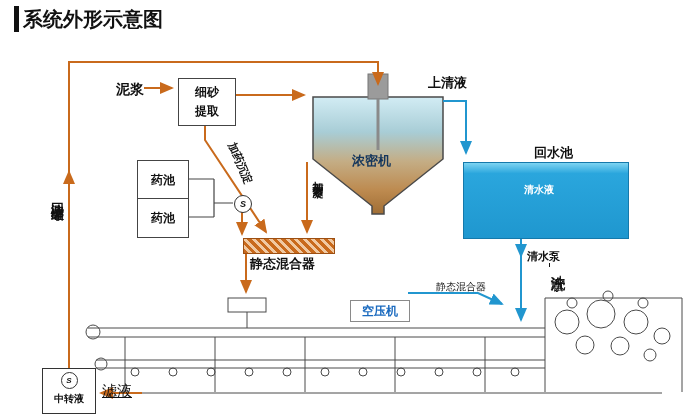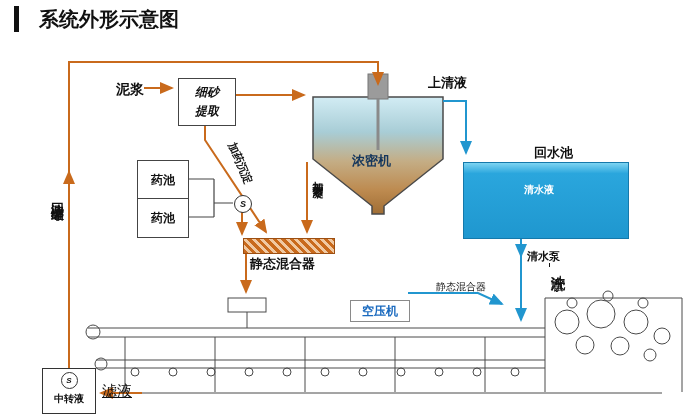--- a/index.html
+++ b/index.html
@@ -1,27 +1,27 @@
 <!DOCTYPE html>
 <html><head>
 <meta charset="utf-8">
 <style>
   html,body{margin:0;padding:0;background:#fff;}
   .stage{position:relative;width:700px;height:420px;background:#ffffff;overflow:hidden;
          font-family:"Liberation Sans",sans-serif;color:#111;}
   .title{position:absolute;left:14px;top:6px;font-size:20px;font-weight:700;
-         border-left:5px solid #111;padding-left:20px;line-height:26px;}
+         border-left:5px solid #111;padding-left:4px;line-height:26px;}
   svg.overlay{position:absolute;left:0;top:0;z-index:1;}
   .lbl{position:absolute;z-index:3;font-weight:700;white-space:nowrap;}
   .s12{font-size:14px;} .s13{font-size:13px;} .s11{font-size:11px;}
   .s10{font-size:10px;} .s9{font-size:15px;font-weight:400;text-decoration:underline;}
   .v{writing-mode:vertical-rl;text-orientation:upright;letter-spacing:2px;}
   .box{position:absolute;z-index:2;border:1px solid #444;background:#fff;
        display:flex;align-items:center;justify-content:center;font-weight:700;}
-  .sandbox{left:178px;top:78px;width:56px;height:46px;font-size:12px;font-style:italic;}
+  .sandbox{left:178px;top:78px;width:56px;height:46px;font-size:12px;}
   .sandbox span{display:block;width:28px;text-align:center;line-height:1.55;}
   .chem1{left:137px;top:160px;width:50px;height:38px;font-size:12px;}
   .chem2{left:137px;top:198px;width:50px;height:38px;font-size:12px;}
   .compressor{left:350px;top:300px;width:58px;height:20px;font-size:12px;
               color:#1a6abf;border:1px solid #8a8a8a;}
   .mixer{position:absolute;z-index:2;left:243px;top:238px;width:90px;height:14px;
          border:1px solid #9c4f12;
          background:repeating-linear-gradient(45deg,#c96a1c 0 3px,#f0c9a2 3px 6px);}
   .pool{position:absolute;z-index:2;left:463px;top:162px;width:164px;height:75px;
         border:1px solid #1579ab;

